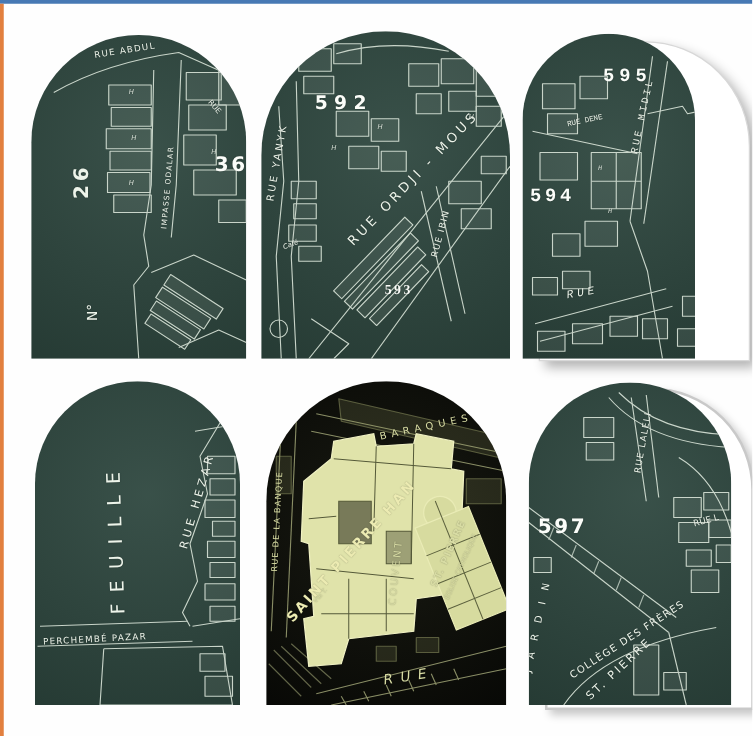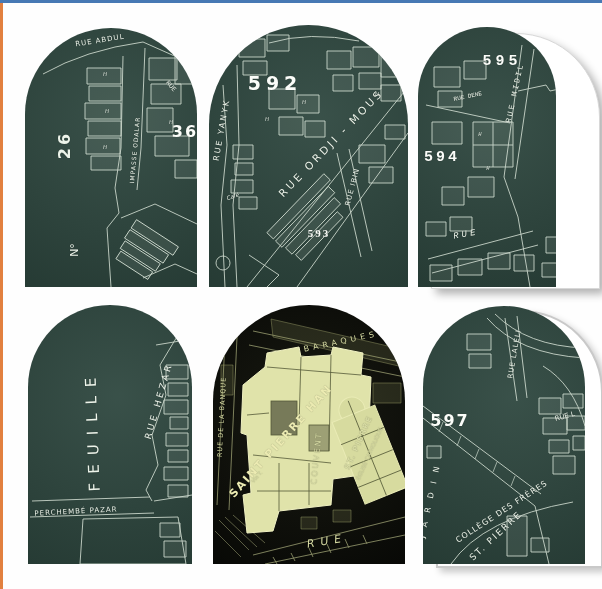--- a/index.html
+++ b/index.html
@@ -37,21 +37,21 @@
   .yl{color:#d8dca4;}
 
   
   #t1-abdul{left:75px;top:13px;font-size:7px;letter-spacing:1px;transform:translate(-50%,-50%) rotate(-9deg);}
   #t1-ruediag{left:146px;top:58px;font-size:6px;transform:translate(-50%,-50%) rotate(48deg);}
   #t1-plate{left:160px;top:104px;font-size:16px;letter-spacing:2px;transform:translate(-50%,-50%);}
   #t1-no26{left:40px;top:117px;font-size:16px;letter-spacing:3px;font-weight:bold;transform:translate(-50%,-50%) rotate(-90deg);}
   #t1-no{left:49px;top:222px;font-size:11px;transform:translate(-50%,-50%) rotate(-90deg);}
   #t1-imp{left:110px;top:122px;font-size:6px;letter-spacing:1px;transform:translate(-50%,-50%) rotate(-85deg);}
   
-  #t2-592{left:66px;top:58px;font-size:19px;letter-spacing:5px;transform:translate(-50%,-50%);}
+  #t2-592{left:66px;top:58px;font-size:15px;letter-spacing:5px;transform:translate(-50%,-50%);}
   #t2-593{left:110px;top:208px;font-size:11px;letter-spacing:2px;transform:translate(-50%,-50%);font-family:Liberation Serif, serif;}
   #t2-yanyk{left:13px;top:105px;font-size:8px;letter-spacing:2px;transform:translate(-50%,-50%) rotate(-80deg);}
   #t2-ordji{left:122px;top:118px;font-size:10.5px;letter-spacing:3px;transform:translate(-50%,-50%) rotate(-46deg);}
   #t2-ibin{left:144px;top:162px;font-size:7px;letter-spacing:1px;transform:translate(-50%,-50%) rotate(-75deg);}
   #t2-cafe{left:24px;top:172px;font-size:5.5px;font-style:italic;transform:translate(-50%,-50%) rotate(-20deg);}
   
   #t3-595{left:84px;top:34px;font-size:15px;letter-spacing:4px;transform:translate(-50%,-50%);}
   #t3-594{left:24px;top:130px;font-size:15px;letter-spacing:3px;transform:translate(-50%,-50%);text-align:center;}
   #t3-midil{left:97px;top:66px;font-size:8px;letter-spacing:2px;transform:translate(-50%,-50%) rotate(-78deg);}
   #t3-dene{left:50px;top:70px;font-size:6px;transform:translate(-50%,-50%) rotate(-12deg);}

